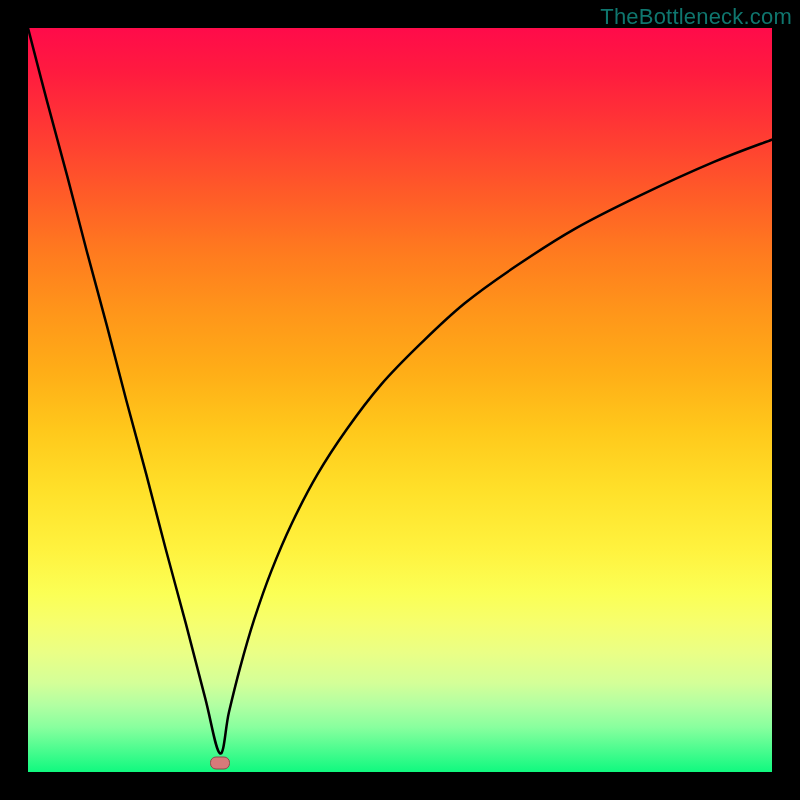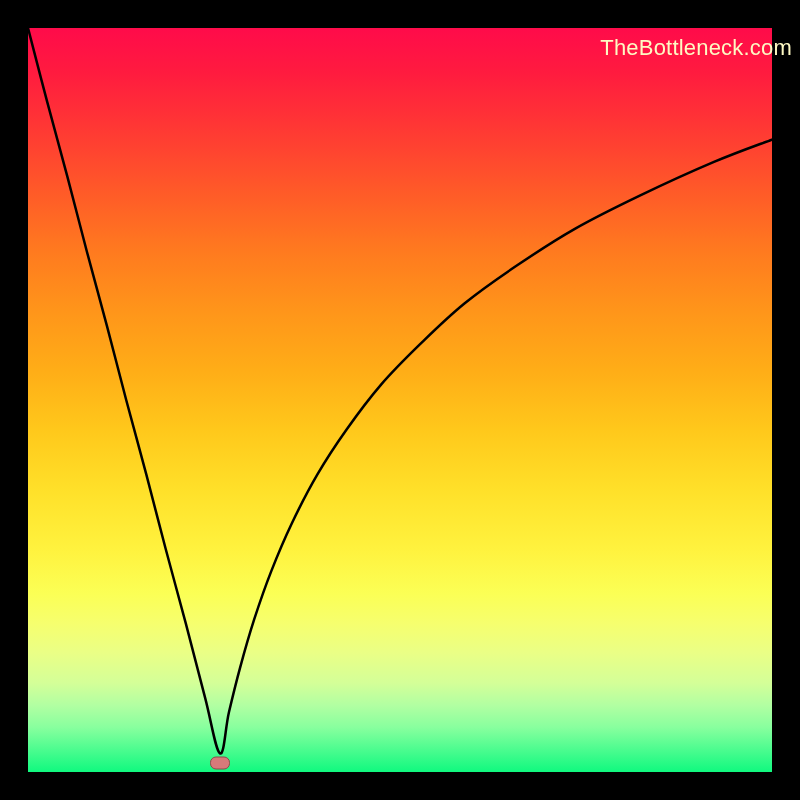--- a/index.html
+++ b/index.html
@@ -42,26 +42,25 @@
       #b2ffa2 91%,
       #88ff9e 94%,
       #4cfc8f 97%,
       #10f97f 100%
     );
   }
   .watermark {
     position: absolute;
     top: 4px;
     right: 8px;
-    color: #fef9c3;
+    color: #0f766e;
     font-size: 22px;
     font-weight: 500;
     letter-spacing: 0.2px;
     user-select: none;
-    margin-top: 31px;
   }
   svg.curve {
     position: absolute;
     left: 0;
     top: 0;
     width: 744px;
     height: 744px;
   }
   .marker {
     position: absolute;

